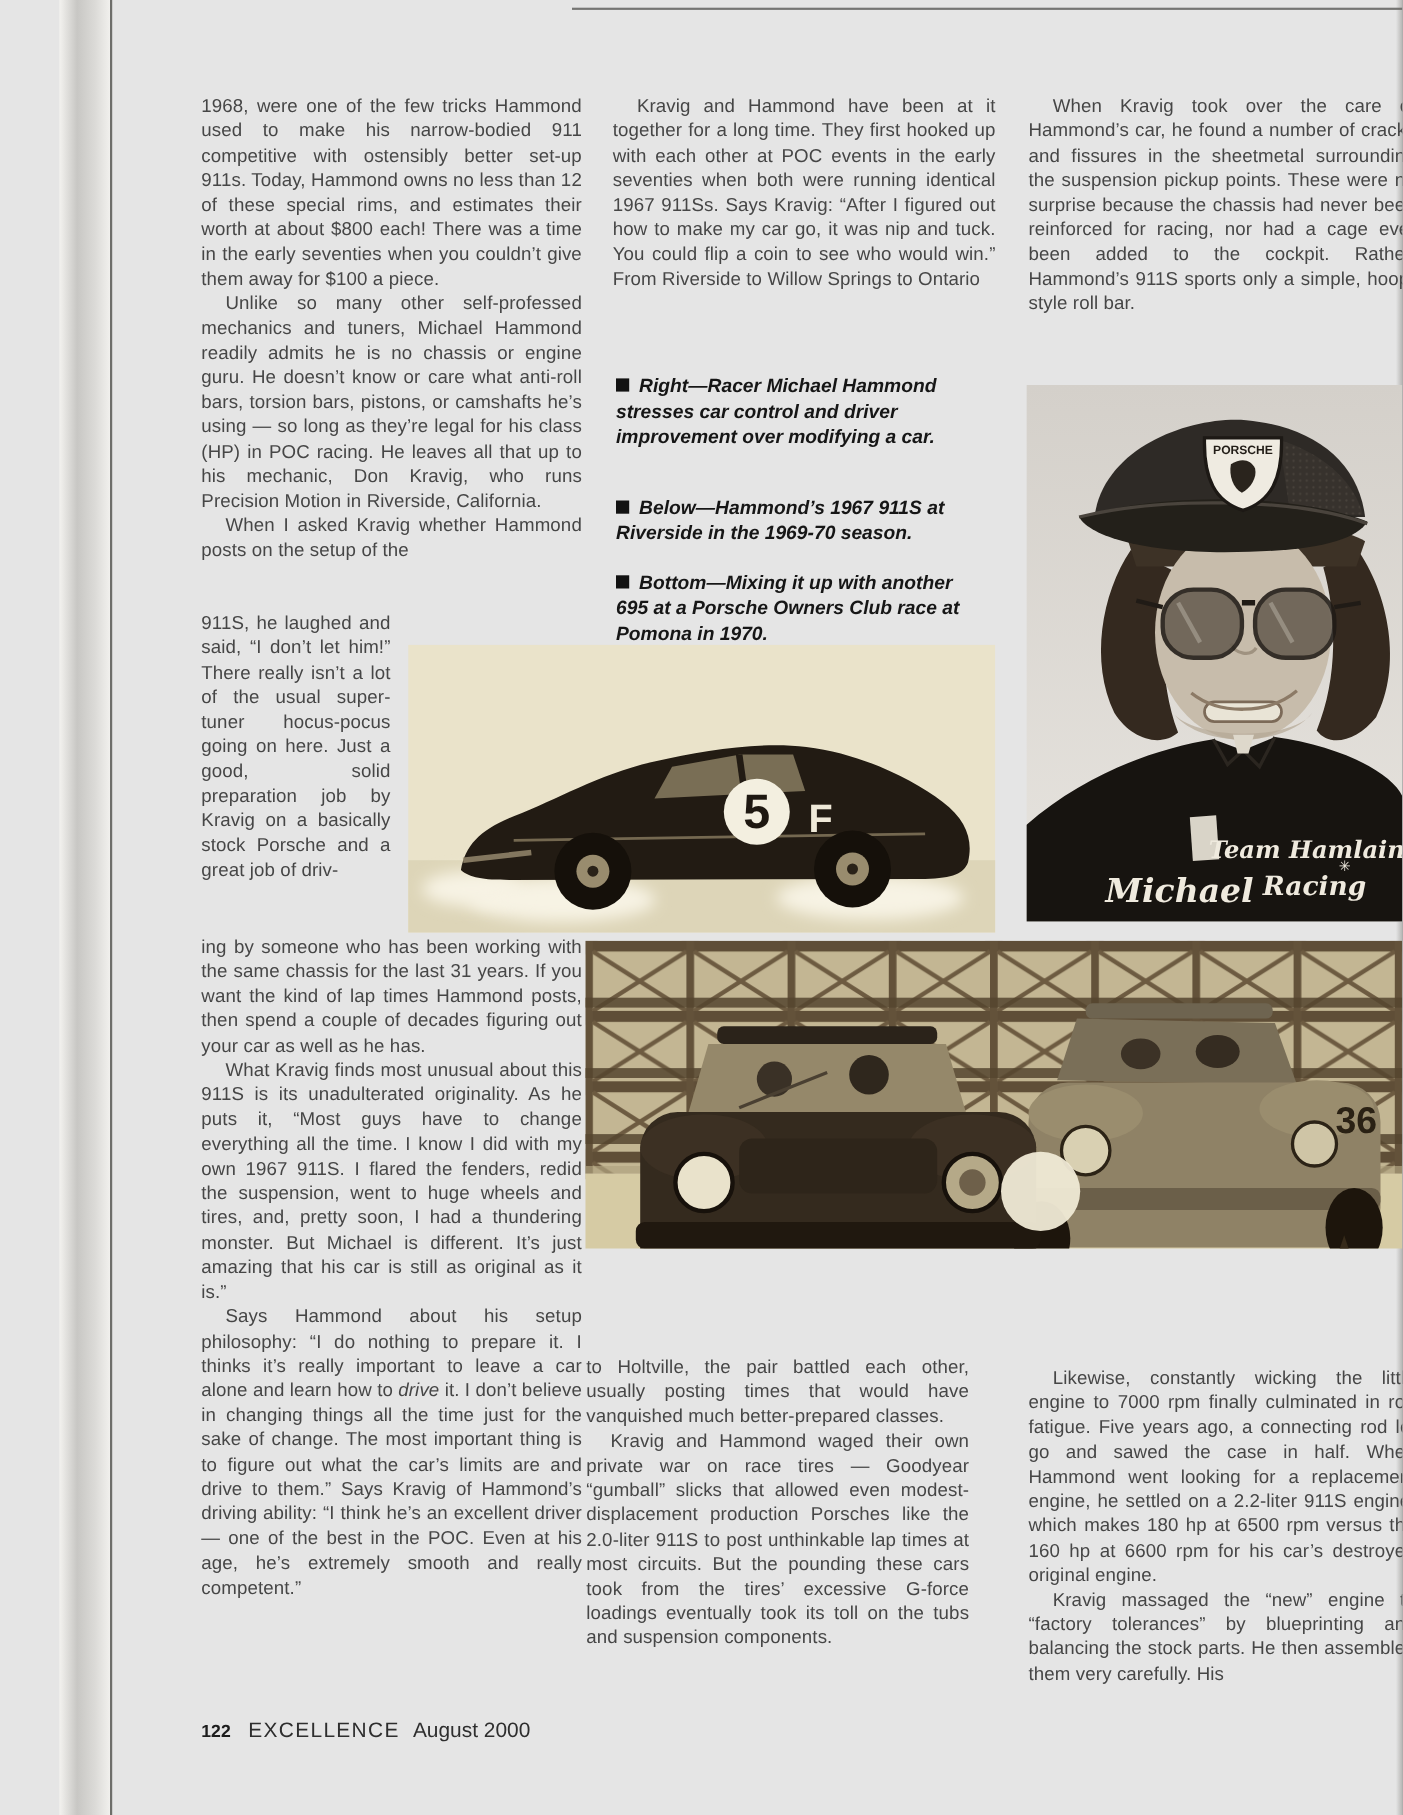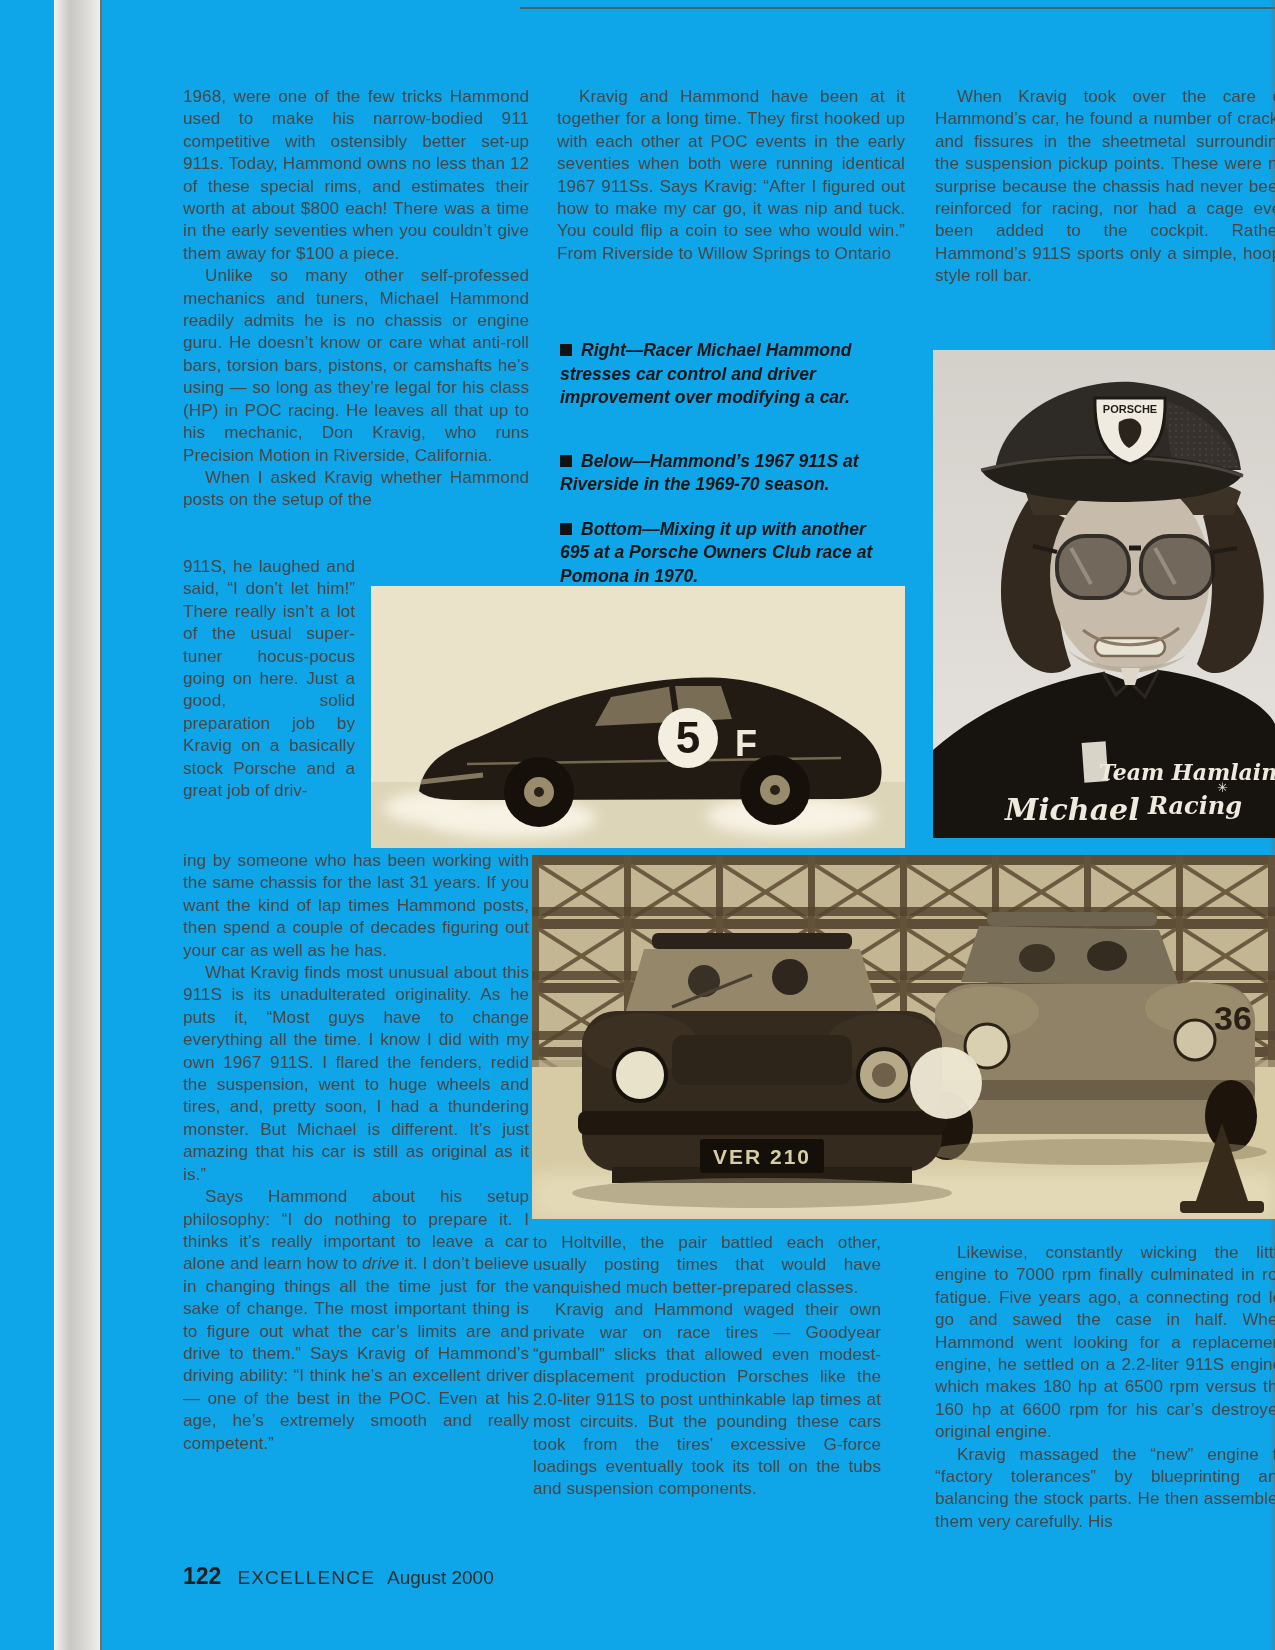--- a/index.html
+++ b/index.html
@@ -1,16 +1,16 @@
 <!DOCTYPE html>
 <html><head>
 <meta charset="utf-8">
 <style>
   html,body{margin:0;padding:0;background:#8a8a88;}
-  .page{position:relative;width:1275px;height:1650px;margin:0 auto;background:#0ea5e9;overflow:hidden;
+  .page{position:relative;width:1275px;height:1650px;margin:0 auto;background:#e5e5e5;overflow:hidden;
         font-family:"Liberation Sans",sans-serif;}
   
   .spine{position:absolute;left:54px;top:0;width:46px;height:1650px;
          background:linear-gradient(90deg,#f3f2ef 0%,#c8c7c4 35%,#dbdad7 70%,#f1f0ed 100%);}
   .spine-line{position:absolute;left:100px;top:0;width:2px;height:1650px;background:#6e6e6a;}
   .top-hairline{position:absolute;left:520px;top:7px;width:755px;height:2px;background:#4f4f4c;opacity:.75;}
   .right-shade{position:absolute;right:0;top:0;width:6px;height:1650px;
          background:linear-gradient(90deg,rgba(0,0,0,0),rgba(110,108,102,.4));}
   
   .txt{position:absolute;font-size:17px;line-height:22.4px;color:#464646;text-align:justify;letter-spacing:.1px;}
@@ -21,21 +21,21 @@
   .caption{font-style:italic;font-weight:bold;font-size:17.5px;line-height:23.5px;color:#161616;
            text-align:left;margin:0;}
   .cap-mb1{margin-bottom:40px;}
   .cap-mb2{margin-bottom:21px;}
   .sq{display:inline-block;width:12px;height:12px;background:#121212;margin-right:9px;}
   
   .photo{position:absolute;overflow:hidden;}
   .photo svg{display:block;}
   
   .footer{position:absolute;left:183px;top:1563px;font-size:19px;color:#2e2e2e;}
-  .footer .num{font-weight:bold;font-size:23px;color:#1d1d1d;}
+  .footer .num{font-weight:bold;font-size:16px;color:#1d1d1d;}
   .footer .mag{margin-left:16px;letter-spacing:1.2px;}
   .footer .iss{margin-left:12px;}
   em{font-style:italic;}
 </style>
 </head>
 <body>
 
 <div class="page">
 
   <div class="spine"></div>
@@ -148,21 +148,21 @@
         <path d="M188,318 L207,318 L202,335 L192,335 Z" fill="#ded8cb"></path>
         <rect x="150" y="392" width="24" height="40" fill="#d9d4c8" transform="rotate(-4 162 412)"></rect>
         <text x="72" y="470" font-family="DejaVu Serif, serif" font-style="italic" font-weight="bold" font-size="30" fill="#efeade">Michael</text>
         <text x="255" y="430" font-family="DejaVu Serif, serif" font-style="italic" font-weight="bold" font-size="22" fill="#efeade" text-anchor="middle">Team Hamlain</text>
         <text x="262" y="464" font-family="DejaVu Serif, serif" font-style="italic" font-weight="bold" font-size="24" fill="#efeade" text-anchor="middle">Racing</text>
         <text x="284" y="442" font-family="DejaVu Sans, sans-serif" font-size="13" fill="#efeade">✳</text>
       </g>
     </svg>
   </div>
 
-  <div class="photo" style="left:532px;top:855px;width:743px;height:364px;">
+  <div class="photo" style="left:532px;top:855px;width:743px;height:280px;">
     <svg width="743" height="364" viewBox="0 0 743 364">
       <defs>
         <pattern id="scaff" width="92" height="64" patternUnits="userSpaceOnUse">
           <rect width="92" height="64" fill="#c3b693"></rect>
           <rect x="0" y="0" width="92" height="10" fill="#5f4e37"></rect>
           <rect x="0" y="0" width="7" height="64" fill="#63523a"></rect>
           <line x1="7" y1="10" x2="92" y2="64" stroke="#6d5b41" stroke-width="4"></line>
           <line x1="92" y1="10" x2="7" y2="64" stroke="#6d5b41" stroke-width="4"></line>
         </pattern>
         <filter id="blurB" x="-50%" y="-50%" width="200%" height="200%">

